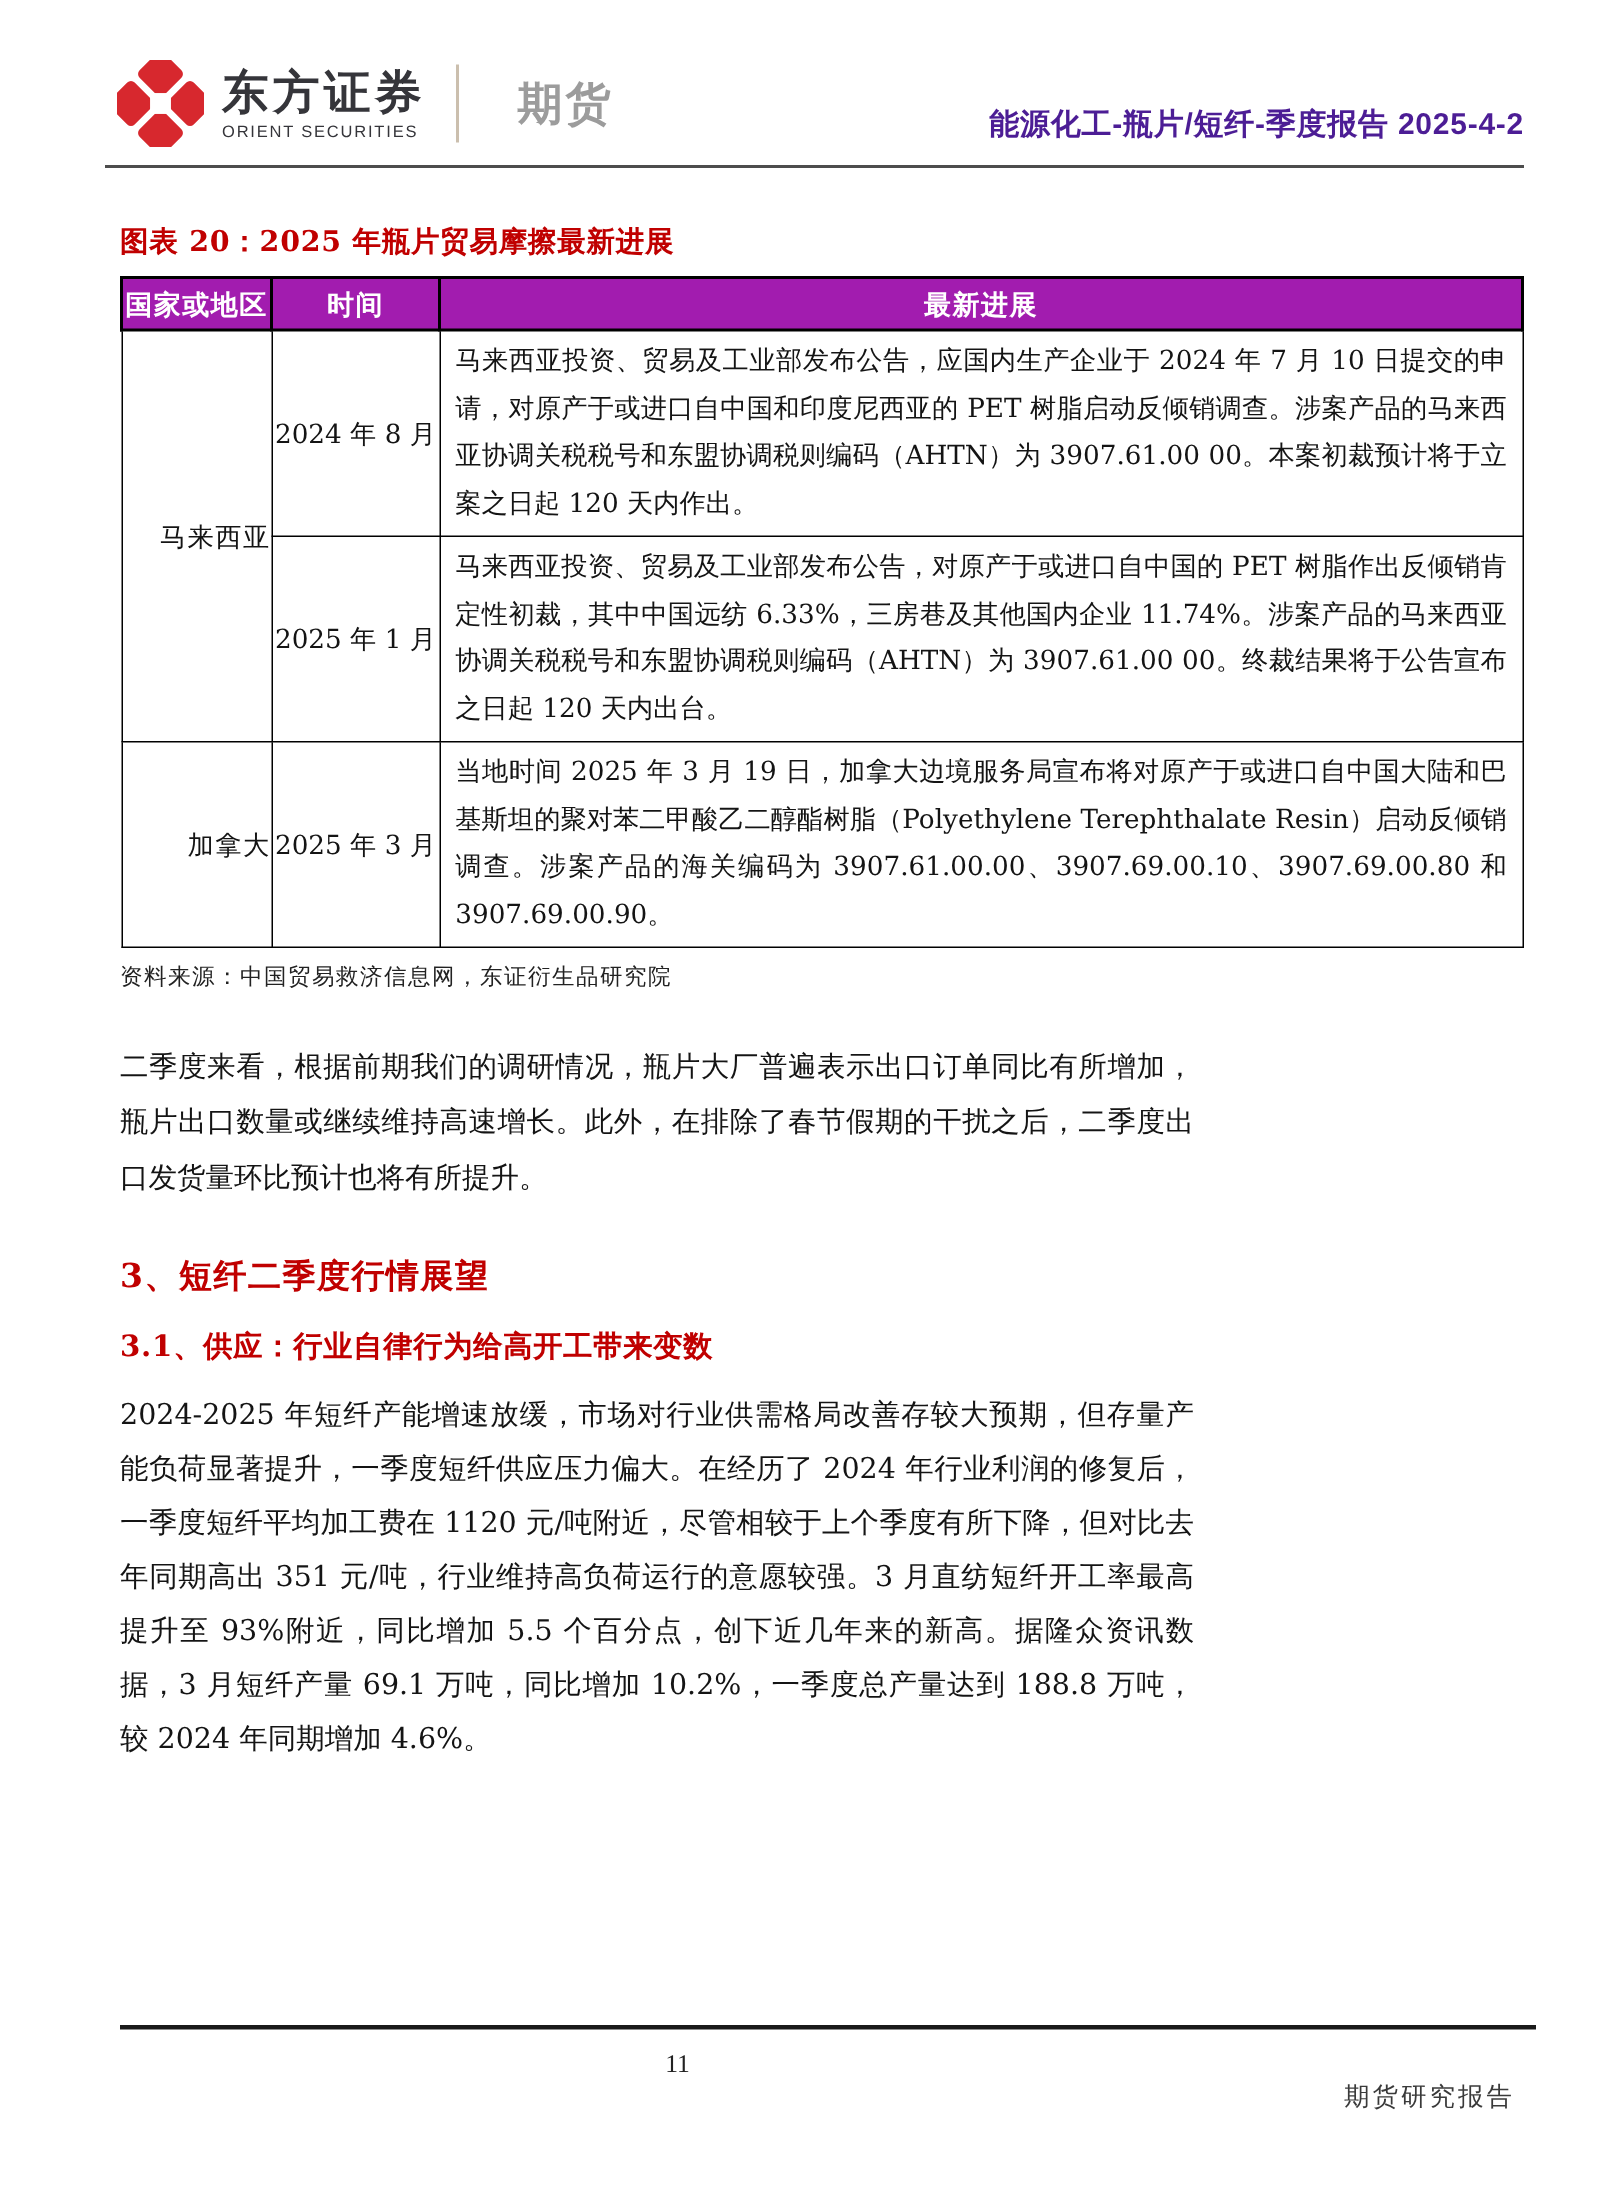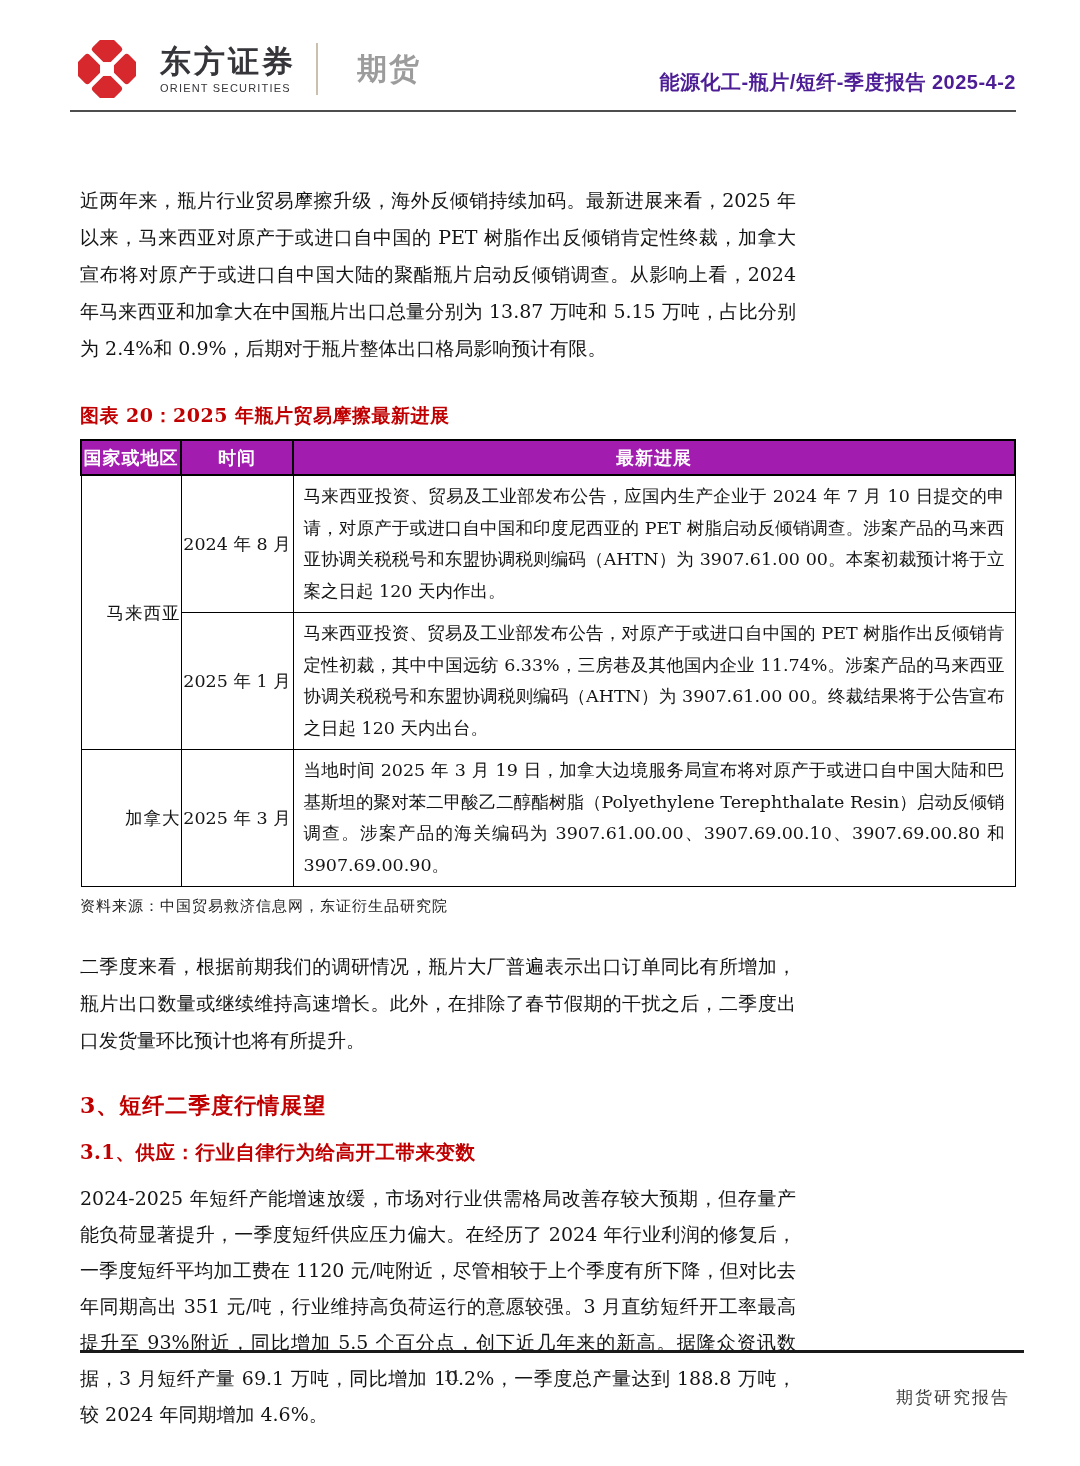--- a/index.html
+++ b/index.html
@@ -9,21 +9,21 @@
     position:relative; overflow:hidden;
     font-family:"DejaVu Serif","Liberation Serif",serif; color:#1c1c1c;
   }
   
   .header {
     display:flex; align-items:flex-end; justify-content:space-between;
     padding:40px 64px 12px 78px;
   }
   .brand { display:flex; align-items:center; }
   .brand-logo { width:58px; height:58px; flex:0 0 auto; }
-  .brand-text { margin-left:24px; display:flex; flex-direction:column; }
+  .brand-text { margin-left:12px; display:flex; flex-direction:column; }
   .brand-cn {
     font-family:"Liberation Sans","DejaVu Sans",sans-serif;
     font-size:31px; font-weight:bold; color:#35353a; letter-spacing:3px; line-height:34px;
   }
   .brand-en {
     font-family:"Liberation Sans","DejaVu Sans",sans-serif;
     font-size:11px; font-weight:normal; color:#35353a; letter-spacing:1.2px; margin-top:3px;
   }
   .brand-divider { width:2px; height:52px; background:#cbbfae; margin:0 20px; }
   .brand-sub {
@@ -106,21 +106,20 @@
       </div>
       <div class="brand-divider"></div>
       <div class="brand-sub">期货</div>
     </div>
     <div class="doc-title">能源化工-瓶片/短纤-季度报告 2025-4-2</div>
   </div>
   <hr class="header-rule">
 
   <div class="content">
 
-    <p class="body-par p1">近两年来，瓶片行业贸易摩擦升级，海外反倾销持续加码。最新进展来看，2025 年以来，马来西亚对原产于或进口自中国的 PET 树脂作出反倾销肯定性终裁，加拿大宣布将对原产于或进口自中国大陆的聚酯瓶片启动反倾销调查。从影响上看，2024 年马来西亚和加拿大在中国瓶片出口总量分别为 13.87 万吨和 5.15 万吨，占比分别为 2.4%和 0.9%，后期对于瓶片整体出口格局影响预计有限。</p>
 
     <div class="figure-title">图表 20：2025 年瓶片贸易摩擦最新进展</div>
 
     <table class="trade">
       <colgroup>
         <col style="width:100px">
         <col style="width:112px">
         <col>
       </colgroup>
       <thead>

